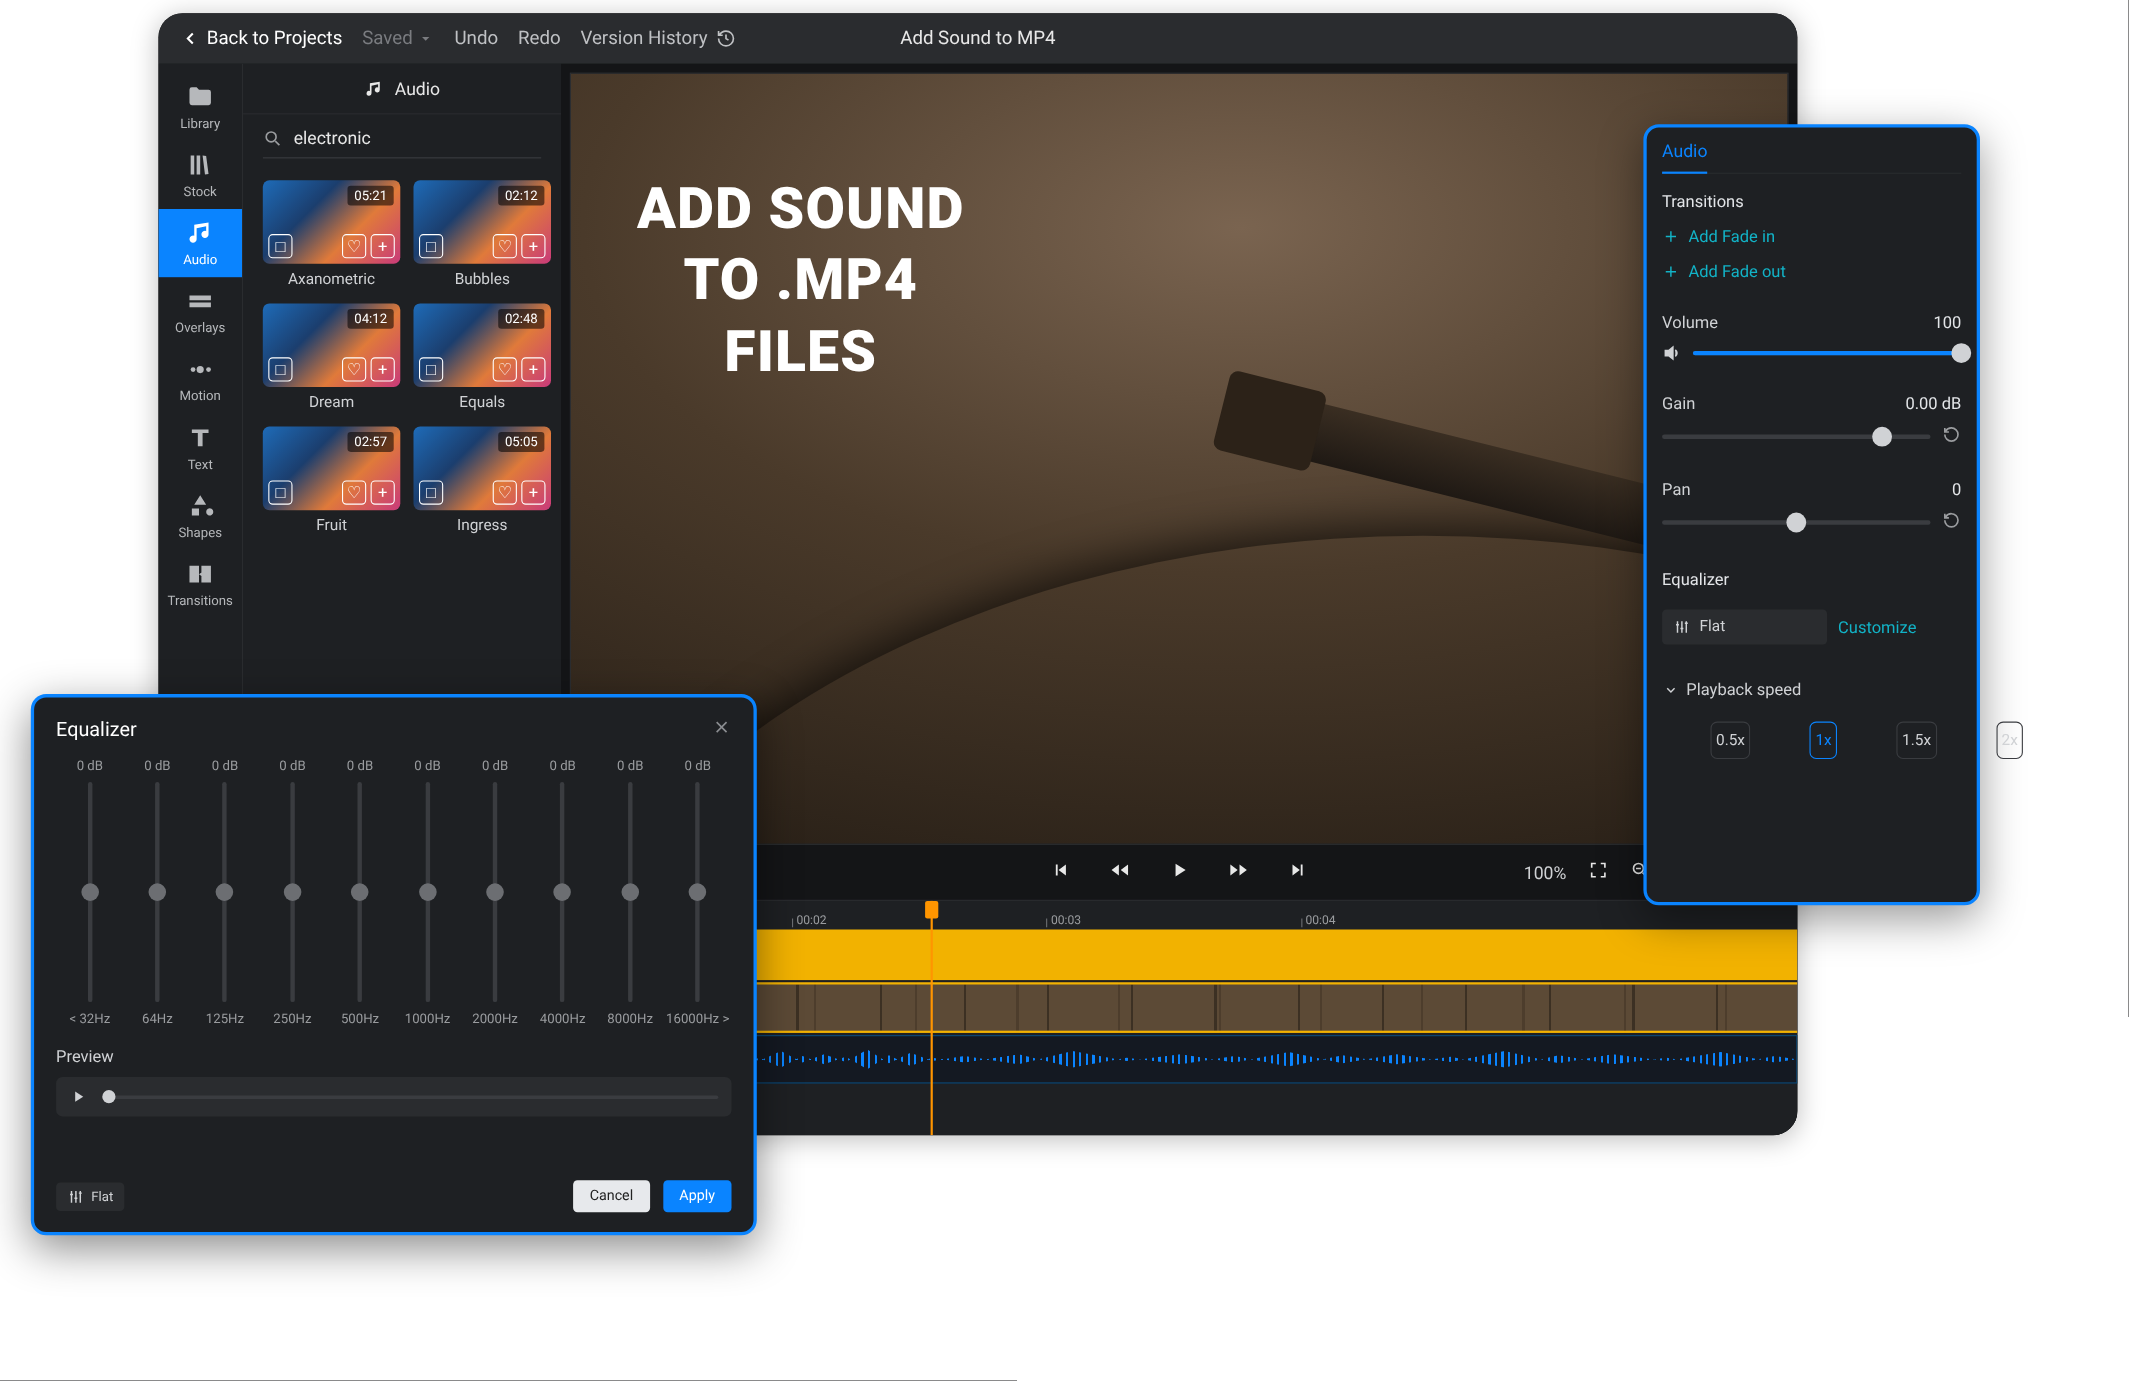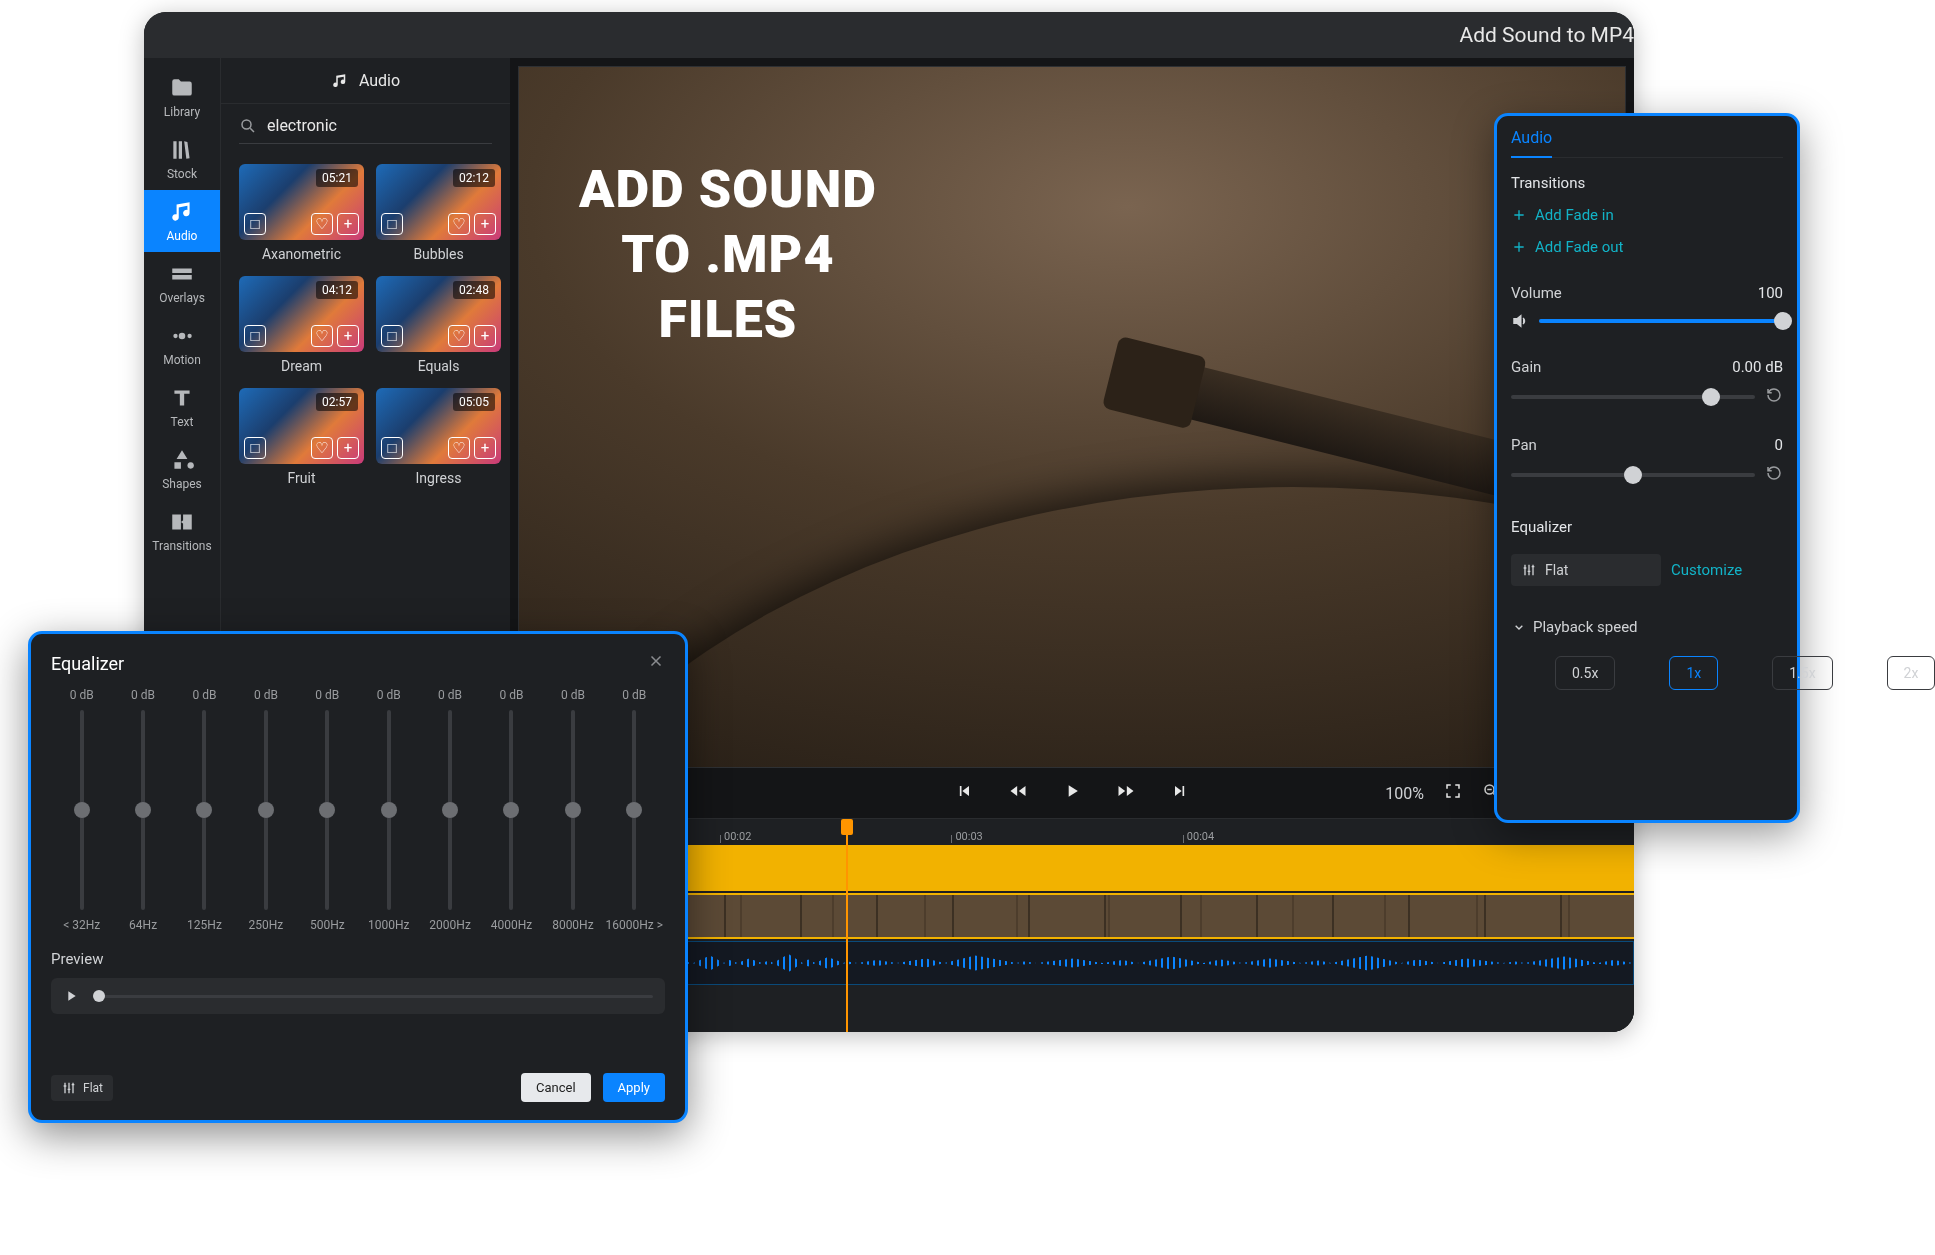--- a/index.html
+++ b/index.html
@@ -8,22 +8,22 @@
   
   .editor{position:absolute;left:144px;top:12px;width:1490px;height:1020px;
           background:#141517;border-radius:22px;overflow:hidden;
           box-shadow:0 4px 24px rgba(0,0,0,.25);}
   .titlebar{height:46px;display:flex;align-items:center;color:#c8c8c8;font-size:17px;
             padding:0 20px;background:#2a2c2f;}
   .tb-left{display:flex;align-items:center;gap:18px;}
   .tb-back{display:flex;align-items:center;gap:6px;color:#fff;cursor:pointer;}
   .tb-saved{color:#7a7c80;display:flex;align-items:center;gap:4px;}
   .tb-link{color:#bfc1c4;cursor:pointer;}
-  .tb-title{position:absolute;left:0;right:0;text-align:right;color:#e8e8e8;
-            pointer-events:none;font-size:21px;}
+  .tb-title{position:absolute;left:0;right:0;text-align:center;color:#e8e8e8;
+            pointer-events:none;font-size:17px;}
   .tb-vh{display:flex;align-items:center;gap:8px;}
 
   .body{display:flex;height:calc(100% - 46px);width:100%;}
   .rail{width:76px;background:#1e2023;display:flex;flex-direction:column;
         padding-top:8px;}
   .rail-item{height:62px;display:flex;flex-direction:column;align-items:center;
              justify-content:center;gap:4px;color:#b6b8bb;font-size:12px;cursor:pointer;}
   .rail-item.active{background:#0a84ff;color:#fff;}
   .rail-item svg{width:26px;height:26px;}
 
@@ -151,35 +151,57 @@
                background:#d0d2d5;transform:translate(-50%,-50%);}
   .slider-row{display:flex;align-items:center;gap:10px;}
   .slider-row .hslider{flex:1;margin-top:0;}
   .reset{color:#9a9c9f;cursor:pointer;}
   .eq-box{display:flex;align-items:center;gap:10px;margin-top:8px;}
   .eq-sel{flex:0 0 150px;background:#2a2c2f;border-radius:4px;padding:8px 10px;
           display:flex;align-items:center;gap:8px;font-size:14px;cursor:pointer;}
   .customize{color:#12b3c7;font-size:15px;cursor:pointer;}
   .pb-title{display:flex;align-items:center;gap:6px;margin-top:22px;font-size:15px;}
   .speed-row{display:flex;gap:10px;margin-top:10px;}
-  .speed{flex:1;text-align:right;padding:8px 16px;border:1px solid #3a3c40;border-radius:6px;
+  .speed{flex:1;text-align:right;padding:8px 4px;border:1px solid #3a3c40;border-radius:6px;
          font-size:14px;cursor:pointer;margin-left:44px;}
   .speed.active{border-color:#0a84ff;color:#0a84ff;}
 
   
   .ico{width:16px;height:16px;fill:currentColor;}
   .ico18{width:18px;height:18px;fill:currentColor;}
   .ico20{width:20px;height:20px;fill:currentColor;}
 </style>
 </head>
 <body>
 
 <div class="editor">
 
   <div class="titlebar">
+    <div class="tb-left">
+      <div class="tb-back">
+        <svg class="ico18" viewBox="0 0 24 24">
+            <path d="M15 6l-6 6 6 6" fill="none" stroke="currentColor" stroke-width="2.5"></path>
+          </svg>
+        <span>Back to Projects</span>
+      </div>
+      <div class="tb-saved">
+        <span>Saved</span>
+        <svg class="ico" viewBox="0 0 24 24">
+            <path d="M7 10l5 5 5-5z"></path>
+          </svg>
+      </div>
+      <div class="tb-link">Undo</div>
+      <div class="tb-link">Redo</div>
+      <div class="tb-link tb-vh">
+        <span>Version History</span>
+        <svg class="ico18" viewBox="0 0 24 24">
+            <path fill="none" stroke="currentColor" stroke-width="2" d="M3 12a9 9 0 109-9 9 9 0 00-8 5M3 3v5h5M12 7v5l3 2"></path>
+          </svg>
+      </div>
+    </div>
     <div class="tb-title">Add Sound to MP4</div>
   </div>
 
   <div class="body">
 
     <div class="rail">
       <div class="rail-item">
         <svg viewBox="0 0 24 24">
             <path fill="currentColor" d="M3 6a2 2 0 012-2h4l2 2h8a2 2 0 012 2v9a2 2 0 01-2 2H5a2 2 0 01-2-2V6z"></path>
           </svg>

